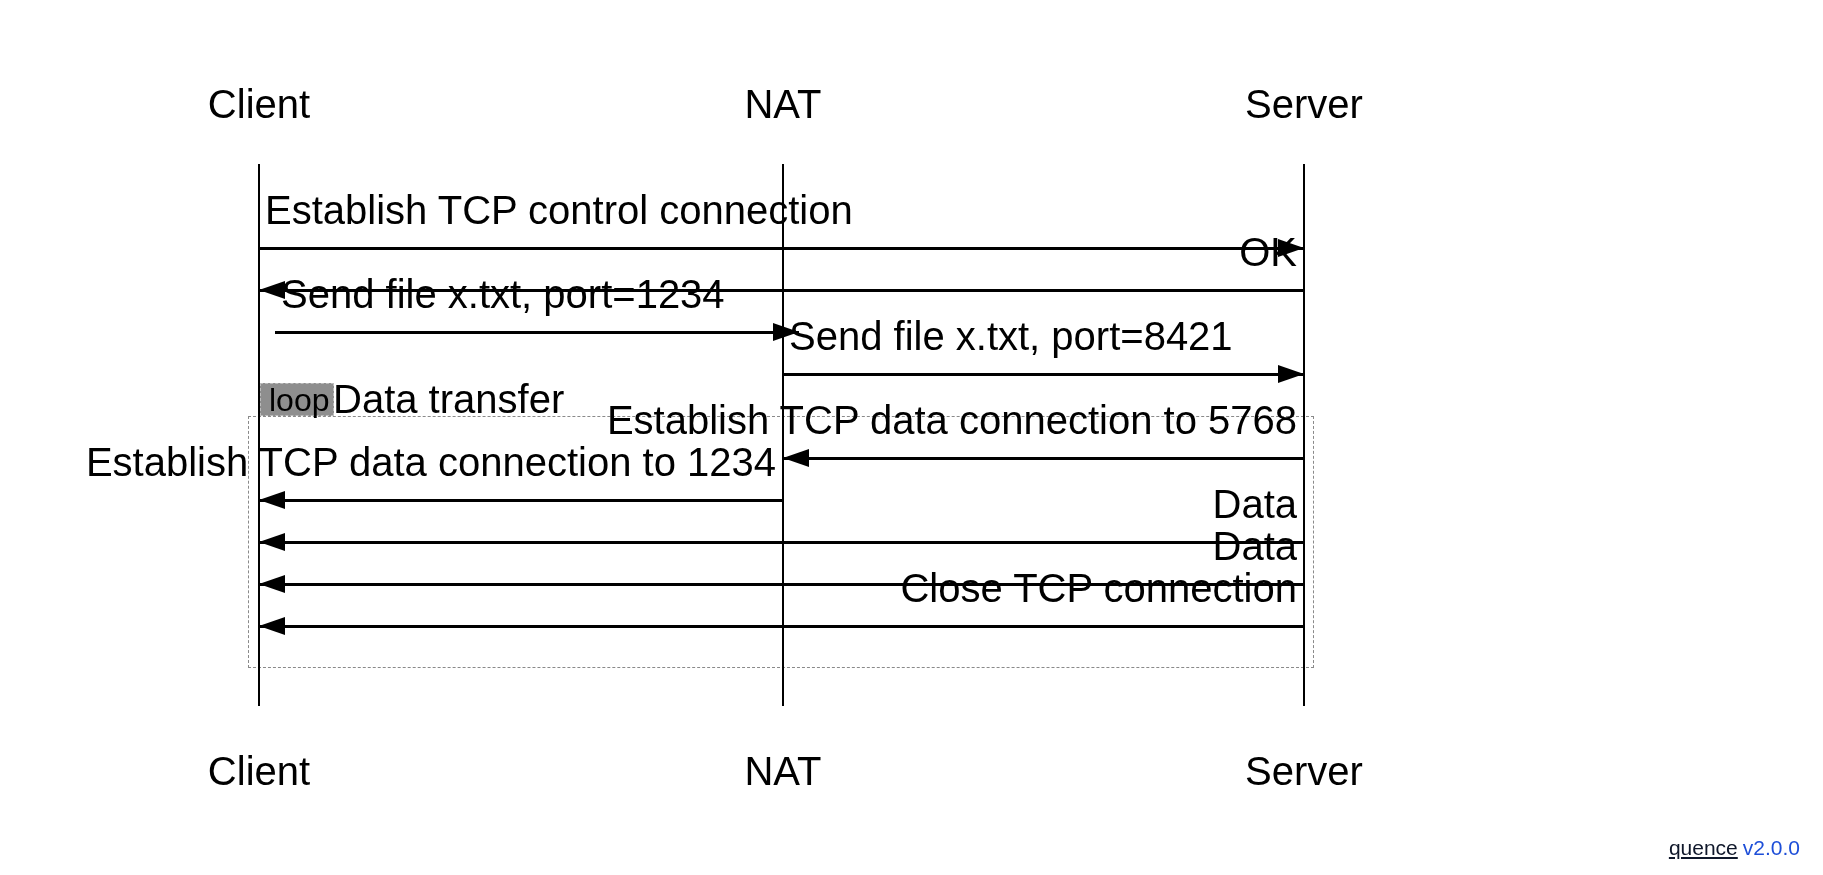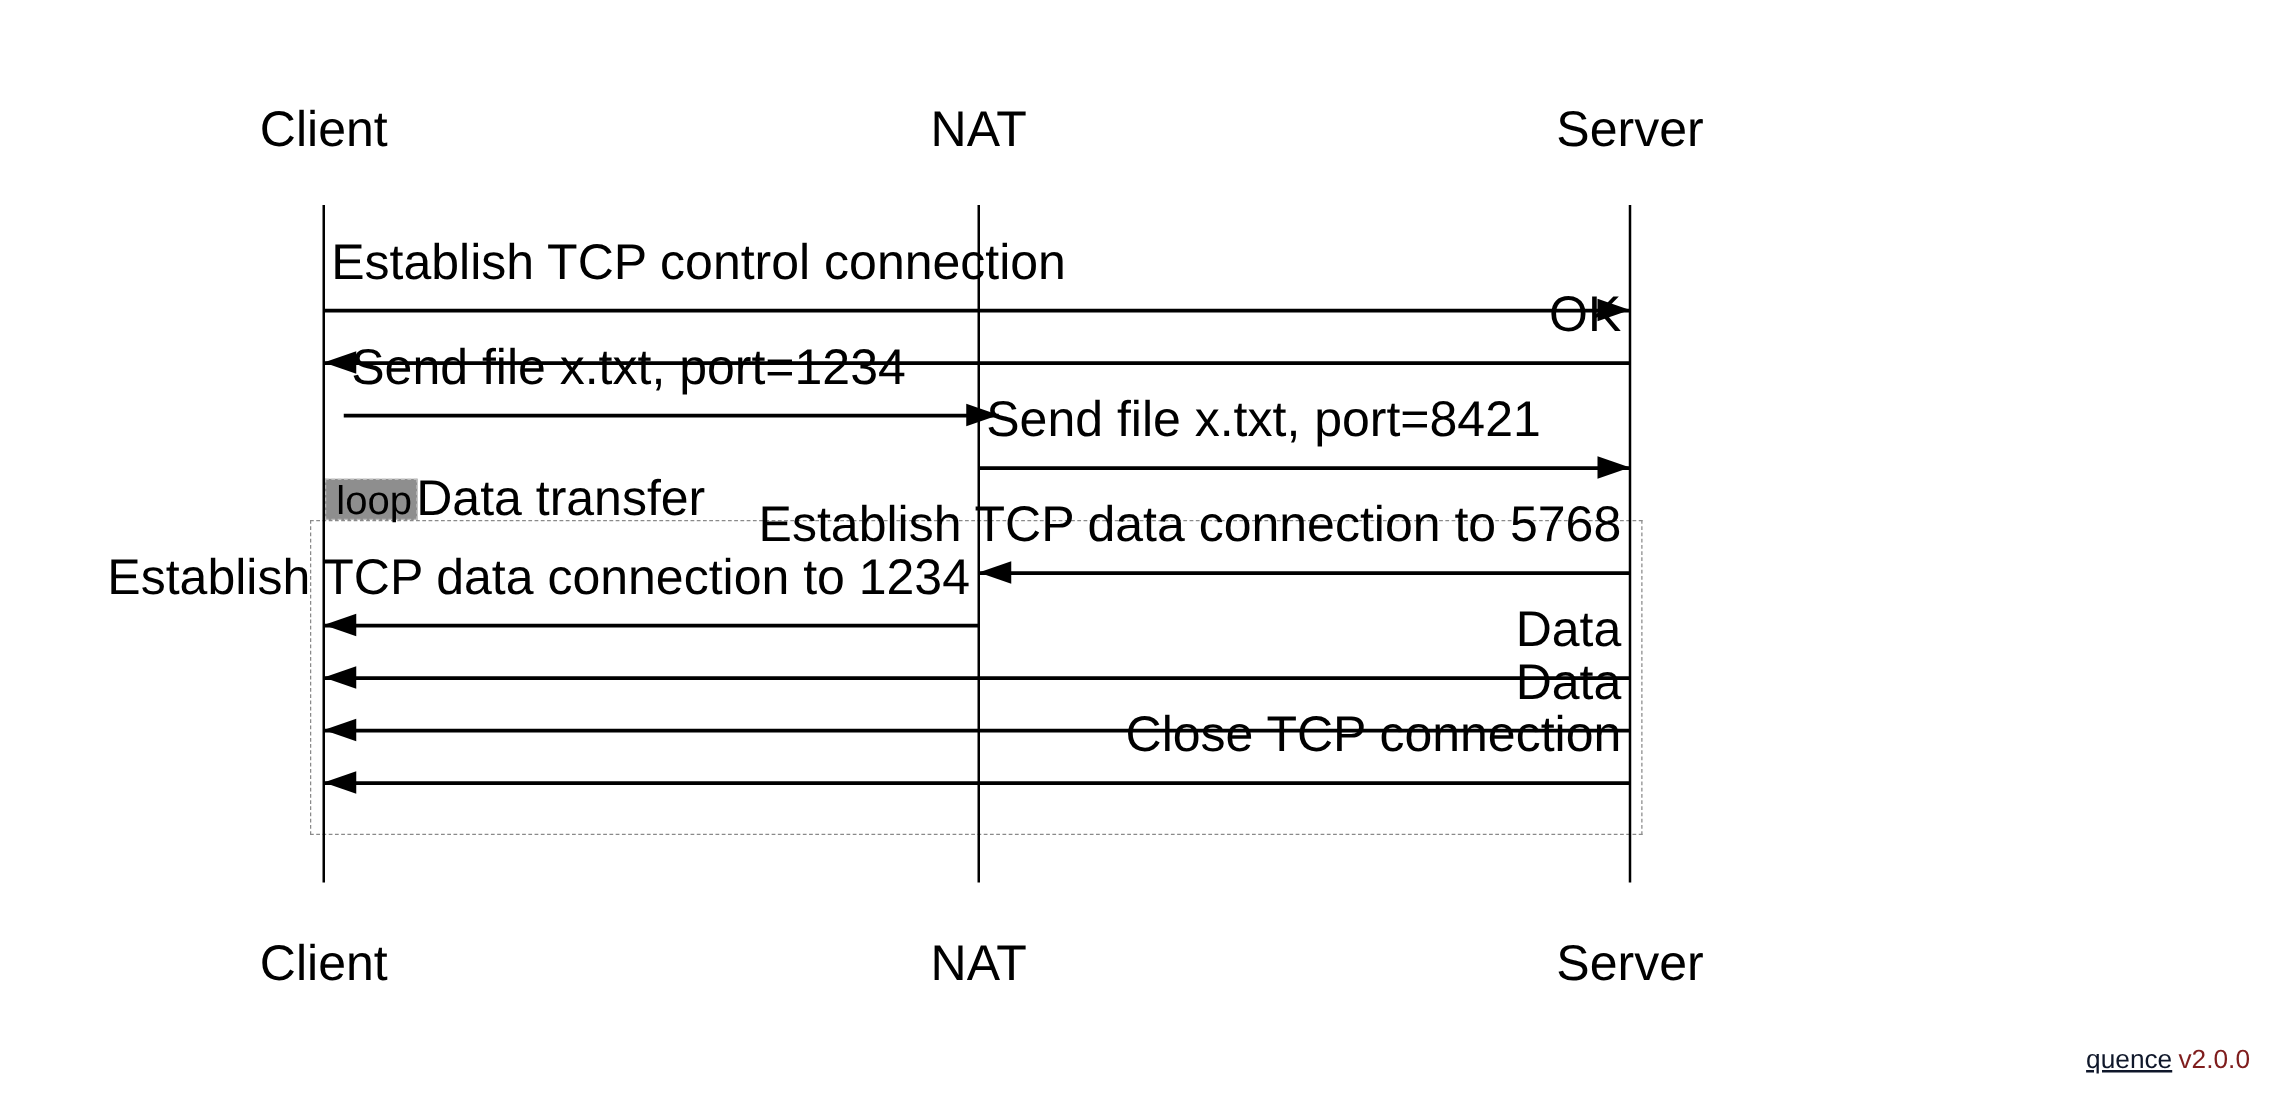--- a/index.html
+++ b/index.html
@@ -44,21 +44,21 @@
   }
   .fragment-title {
     position: absolute; font-size: 40px; line-height: 34px; white-space: nowrap;
   }
 
   .footer {
     position: absolute; right: 23px; top: 836px;
     font-size: 21px; line-height: 24px; white-space: nowrap;
   }
   .footer a { text-decoration: underline; cursor: pointer; }
-  .footer .version { margin-left: 5px; color: #7f1d1d; }
+  .footer .version { margin-left: 5px; color: #1d4ed8; }
 </style>
 </head>
 <body>
 
 <div class="page">
   <div class="stage">
     <div class="fragment" style="left: 248px; top: 416px; width: 1066px; height: 252px; border-color: rgb(138, 138, 138);"></div>
     <div class="fragment-badge" style="left: 248px; top: 383px; background: rgb(142, 142, 142); margin-left: 12px;">
       <span>loop</span>
     </div>

